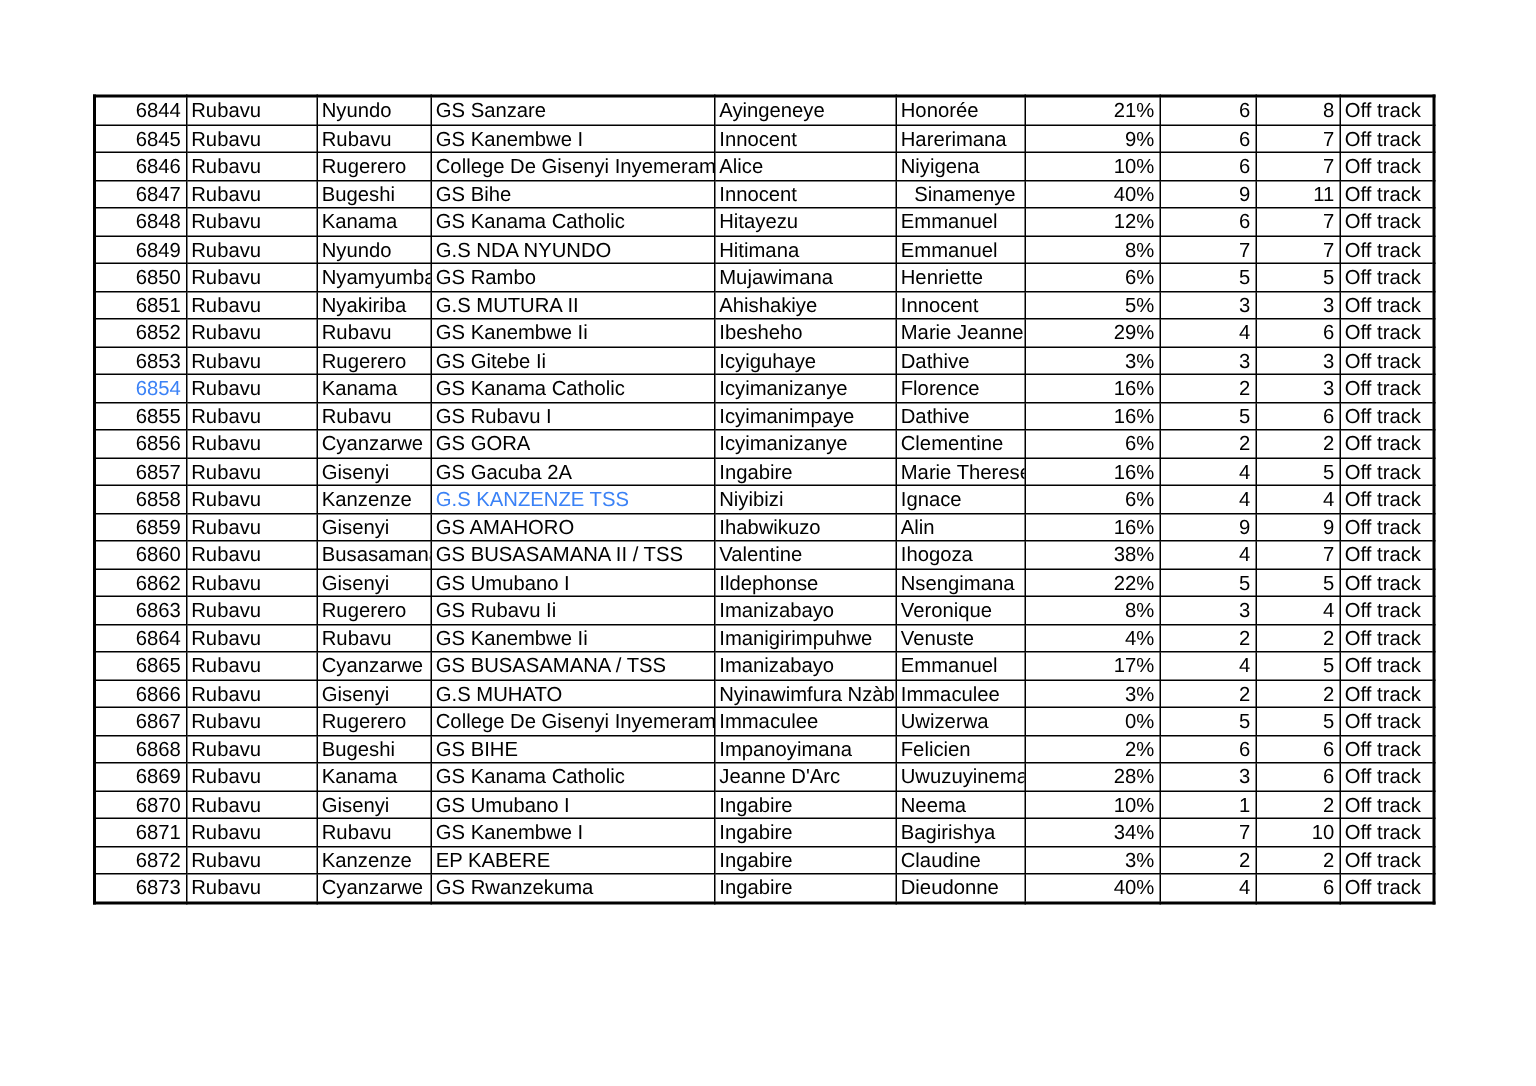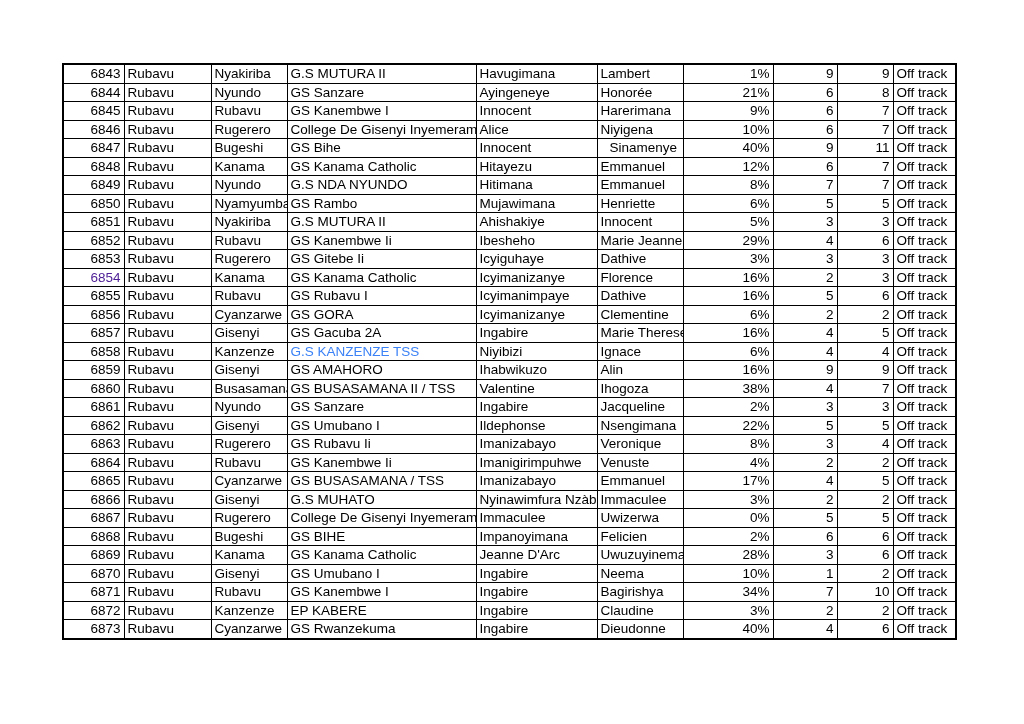--- a/index.html
+++ b/index.html
@@ -47,32 +47,20 @@
       <col style="width:189px">
       <col style="width:121px">
       <col style="width:86px">
       <col style="width:90px">
       <col style="width:64px">
       <col style="width:56px">
       <col style="width:63px">
     </colgroup>
     <tbody id="table-body">
         <tr>
-          <td class="al-right" style="color: rgb(0, 0, 0); border-color: rgb(0, 0, 0);">6843</td>
-          <td class="al-left" style="color: rgb(0, 0, 0); border-color: rgb(0, 0, 0);">Rubavu</td>
-          <td class="al-left" style="color: rgb(0, 0, 0); border-color: rgb(0, 0, 0);">Nyakiriba</td>
-          <td class="al-left" style="color: rgb(0, 0, 0); border-color: rgb(0, 0, 0);">G.S MUTURA II</td>
-          <td class="al-left" style="color: rgb(0, 0, 0); border-color: rgb(0, 0, 0);">Havugimana</td>
-          <td class="al-left" style="color: rgb(0, 0, 0); border-color: rgb(0, 0, 0);">Lambert</td>
-          <td class="al-right" style="color: rgb(0, 0, 0); border-color: rgb(0, 0, 0);">1%</td>
-          <td class="al-right" style="color: rgb(0, 0, 0); border-color: rgb(0, 0, 0);">9</td>
-          <td class="al-right" style="color: rgb(0, 0, 0); border-color: rgb(0, 0, 0);">9</td>
-          <td class="al-left" style="color: rgb(0, 0, 0); border-color: rgb(0, 0, 0);">Off track</td>
-        </tr>
-        <tr>
           <td class="al-right" style="color: rgb(0, 0, 0); border-color: rgb(0, 0, 0);">6844</td>
           <td class="al-left" style="color: rgb(0, 0, 0); border-color: rgb(0, 0, 0);">Rubavu</td>
           <td class="al-left" style="color: rgb(0, 0, 0); border-color: rgb(0, 0, 0);">Nyundo</td>
           <td class="al-left" style="color: rgb(0, 0, 0); border-color: rgb(0, 0, 0);">GS Sanzare</td>
           <td class="al-left" style="color: rgb(0, 0, 0); border-color: rgb(0, 0, 0);">Ayingeneye</td>
           <td class="al-left" style="color: rgb(0, 0, 0); border-color: rgb(0, 0, 0);">Honorée</td>
           <td class="al-right" style="color: rgb(0, 0, 0); border-color: rgb(0, 0, 0);">21%</td>
           <td class="al-right" style="color: rgb(0, 0, 0); border-color: rgb(0, 0, 0);">6</td>
           <td class="al-right" style="color: rgb(0, 0, 0); border-color: rgb(0, 0, 0);">8</td>
           <td class="al-left" style="color: rgb(0, 0, 0); border-color: rgb(0, 0, 0);">Off track</td>
@@ -179,21 +167,21 @@
           <td class="al-left" style="color: rgb(0, 0, 0); border-color: rgb(0, 0, 0);">Rugerero</td>
           <td class="al-left" style="color: rgb(0, 0, 0); border-color: rgb(0, 0, 0);">GS Gitebe Ii</td>
           <td class="al-left" style="color: rgb(0, 0, 0); border-color: rgb(0, 0, 0);">Icyiguhaye</td>
           <td class="al-left" style="color: rgb(0, 0, 0); border-color: rgb(0, 0, 0);">Dathive</td>
           <td class="al-right" style="color: rgb(0, 0, 0); border-color: rgb(0, 0, 0);">3%</td>
           <td class="al-right" style="color: rgb(0, 0, 0); border-color: rgb(0, 0, 0);">3</td>
           <td class="al-right" style="color: rgb(0, 0, 0); border-color: rgb(0, 0, 0);">3</td>
           <td class="al-left" style="color: rgb(0, 0, 0); border-color: rgb(0, 0, 0);">Off track</td>
         </tr>
         <tr>
-          <td class="al-right" style="color: #4c1d95; border-color: rgb(0, 0, 0);">6854</td>
+          <td class="al-right" style="color: #3b82f6; border-color: rgb(0, 0, 0);">6854</td>
           <td class="al-left" style="color: rgb(0, 0, 0); border-color: rgb(0, 0, 0);">Rubavu</td>
           <td class="al-left" style="color: rgb(0, 0, 0); border-color: rgb(0, 0, 0);">Kanama</td>
           <td class="al-left" style="color: rgb(0, 0, 0); border-color: rgb(0, 0, 0);">GS Kanama Catholic</td>
           <td class="al-left" style="color: rgb(0, 0, 0); border-color: rgb(0, 0, 0);">Icyimanizanye</td>
           <td class="al-left" style="color: rgb(0, 0, 0); border-color: rgb(0, 0, 0);">Florence</td>
           <td class="al-right" style="color: rgb(0, 0, 0); border-color: rgb(0, 0, 0);">16%</td>
           <td class="al-right" style="color: rgb(0, 0, 0); border-color: rgb(0, 0, 0);">2</td>
           <td class="al-right" style="color: rgb(0, 0, 0); border-color: rgb(0, 0, 0);">3</td>
           <td class="al-left" style="color: rgb(0, 0, 0); border-color: rgb(0, 0, 0);">Off track</td>
         </tr>
@@ -263,32 +251,20 @@
           <td class="al-left" style="color: rgb(0, 0, 0); border-color: rgb(0, 0, 0);">Busasamana</td>
           <td class="al-left" style="color: rgb(0, 0, 0); border-color: rgb(0, 0, 0);">GS BUSASAMANA II / TSS</td>
           <td class="al-left" style="color: rgb(0, 0, 0); border-color: rgb(0, 0, 0);">Valentine</td>
           <td class="al-left" style="color: rgb(0, 0, 0); border-color: rgb(0, 0, 0);">Ihogoza</td>
           <td class="al-right" style="color: rgb(0, 0, 0); border-color: rgb(0, 0, 0);">38%</td>
           <td class="al-right" style="color: rgb(0, 0, 0); border-color: rgb(0, 0, 0);">4</td>
           <td class="al-right" style="color: rgb(0, 0, 0); border-color: rgb(0, 0, 0);">7</td>
           <td class="al-left" style="color: rgb(0, 0, 0); border-color: rgb(0, 0, 0);">Off track</td>
         </tr>
         <tr>
-          <td class="al-right" style="color: rgb(0, 0, 0); border-color: rgb(0, 0, 0);">6861</td>
-          <td class="al-left" style="color: rgb(0, 0, 0); border-color: rgb(0, 0, 0);">Rubavu</td>
-          <td class="al-left" style="color: rgb(0, 0, 0); border-color: rgb(0, 0, 0);">Nyundo</td>
-          <td class="al-left" style="color: rgb(0, 0, 0); border-color: rgb(0, 0, 0);">GS Sanzare</td>
-          <td class="al-left" style="color: rgb(0, 0, 0); border-color: rgb(0, 0, 0);">Ingabire</td>
-          <td class="al-left" style="color: rgb(0, 0, 0); border-color: rgb(0, 0, 0);">Jacqueline</td>
-          <td class="al-right" style="color: rgb(0, 0, 0); border-color: rgb(0, 0, 0);">2%</td>
-          <td class="al-right" style="color: rgb(0, 0, 0); border-color: rgb(0, 0, 0);">3</td>
-          <td class="al-right" style="color: rgb(0, 0, 0); border-color: rgb(0, 0, 0);">3</td>
-          <td class="al-left" style="color: rgb(0, 0, 0); border-color: rgb(0, 0, 0);">Off track</td>
-        </tr>
-        <tr>
           <td class="al-right" style="color: rgb(0, 0, 0); border-color: rgb(0, 0, 0);">6862</td>
           <td class="al-left" style="color: rgb(0, 0, 0); border-color: rgb(0, 0, 0);">Rubavu</td>
           <td class="al-left" style="color: rgb(0, 0, 0); border-color: rgb(0, 0, 0);">Gisenyi</td>
           <td class="al-left" style="color: rgb(0, 0, 0); border-color: rgb(0, 0, 0);">GS Umubano I</td>
           <td class="al-left" style="color: rgb(0, 0, 0); border-color: rgb(0, 0, 0);">Ildephonse</td>
           <td class="al-left" style="color: rgb(0, 0, 0); border-color: rgb(0, 0, 0);">Nsengimana</td>
           <td class="al-right" style="color: rgb(0, 0, 0); border-color: rgb(0, 0, 0);">22%</td>
           <td class="al-right" style="color: rgb(0, 0, 0); border-color: rgb(0, 0, 0);">5</td>
           <td class="al-right" style="color: rgb(0, 0, 0); border-color: rgb(0, 0, 0);">5</td>
           <td class="al-left" style="color: rgb(0, 0, 0); border-color: rgb(0, 0, 0);">Off track</td>

